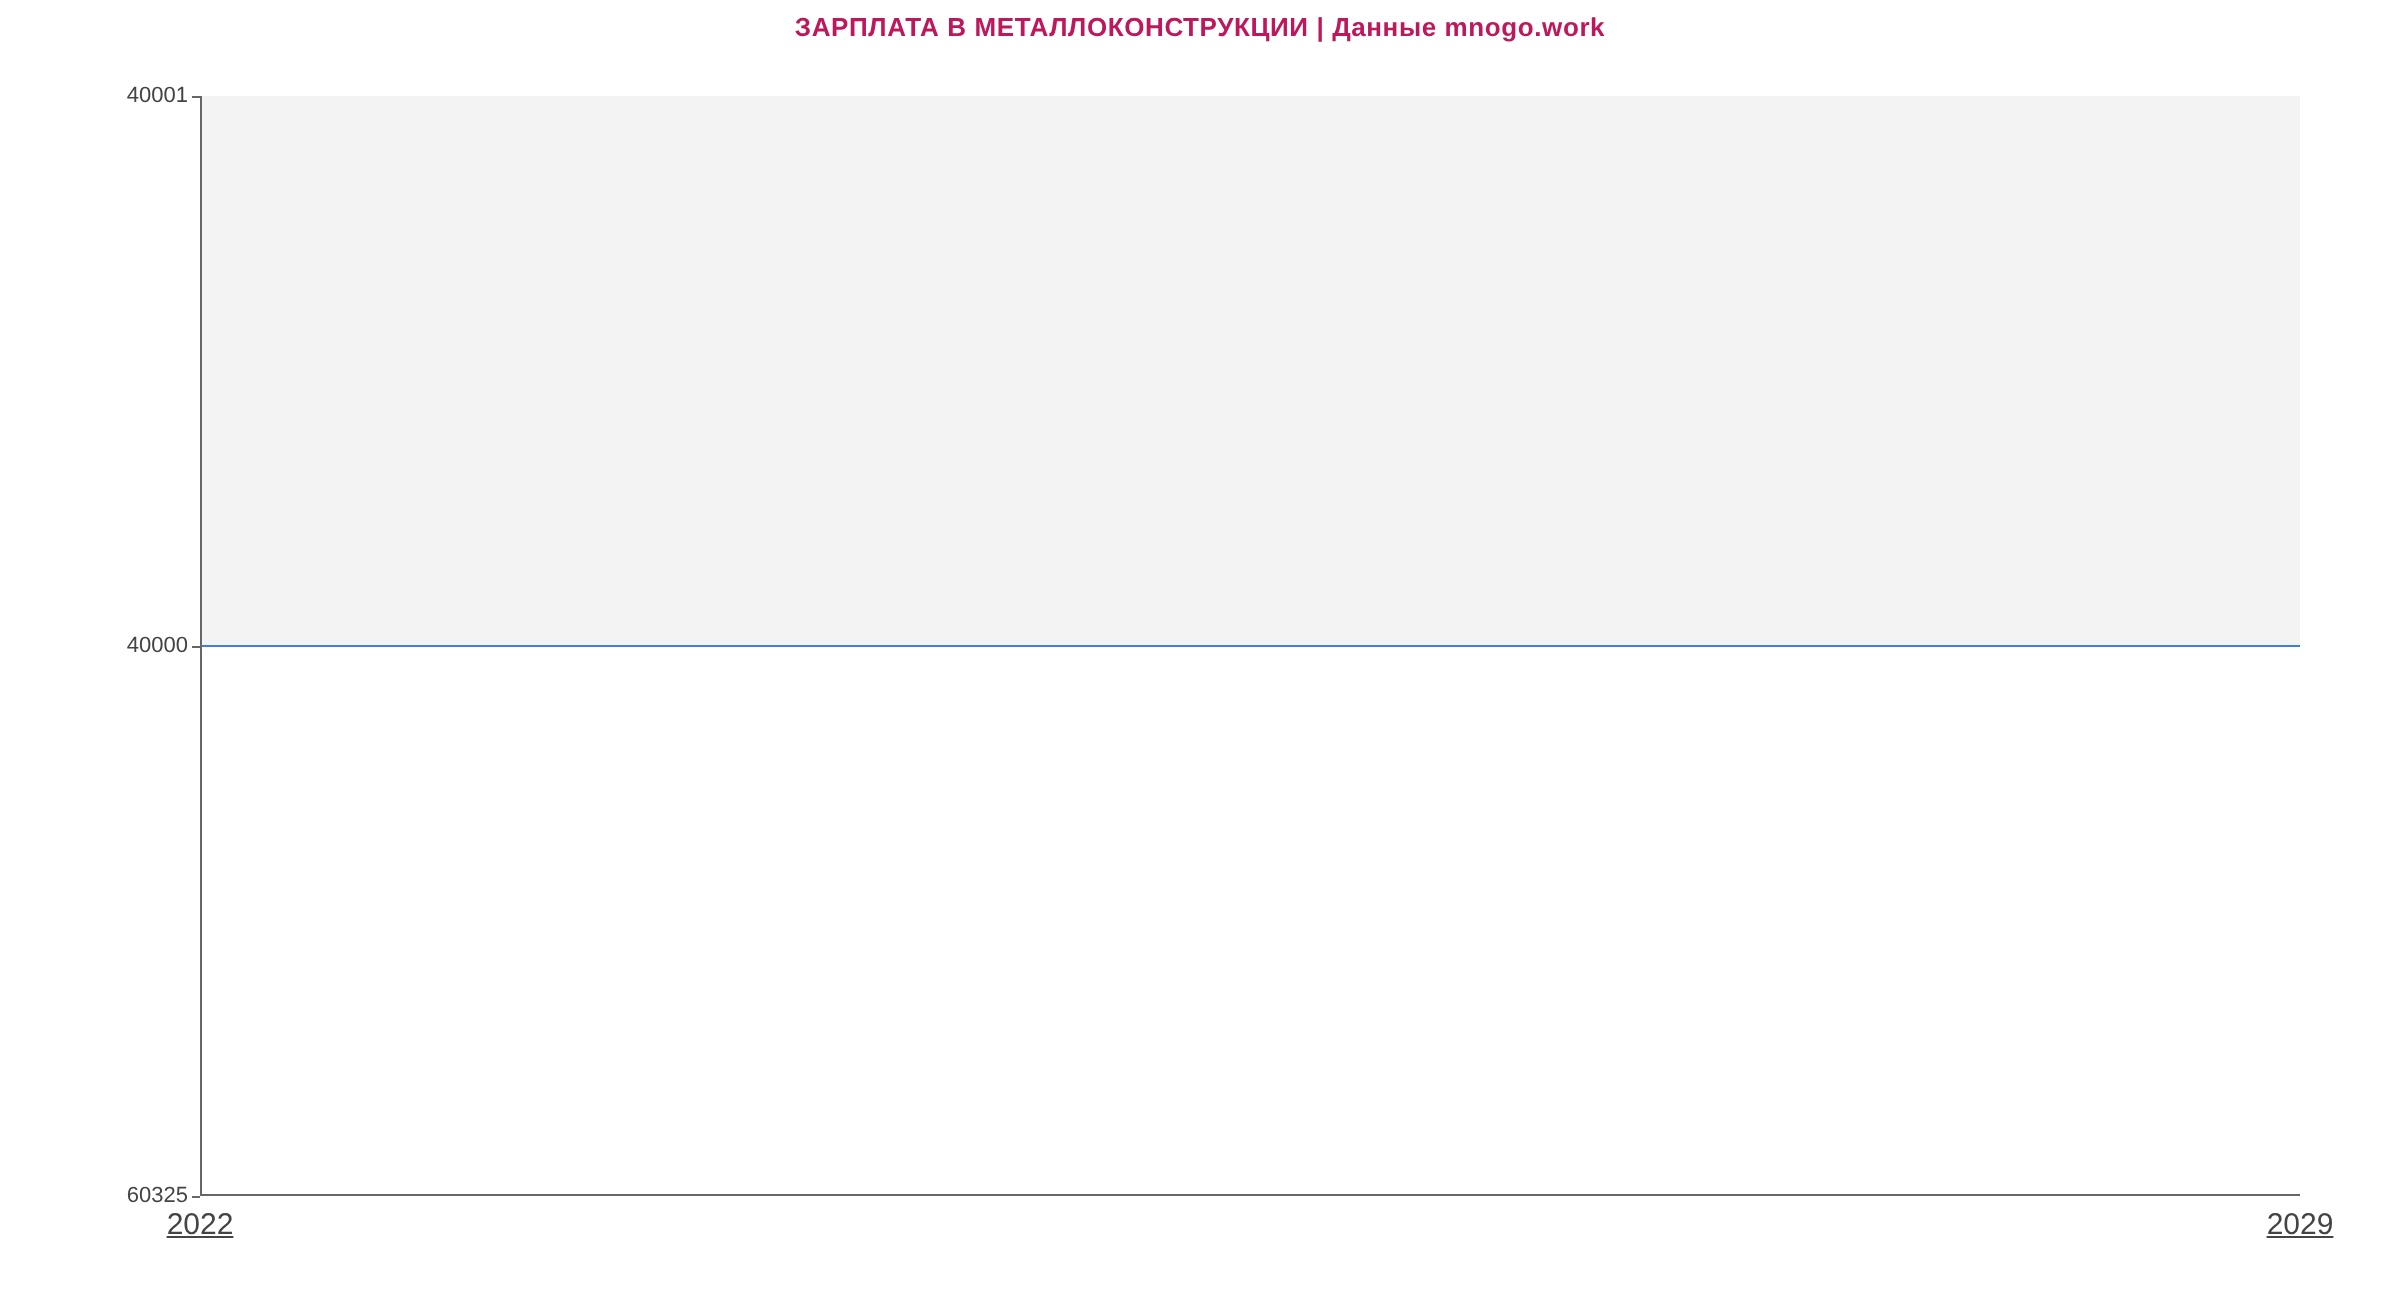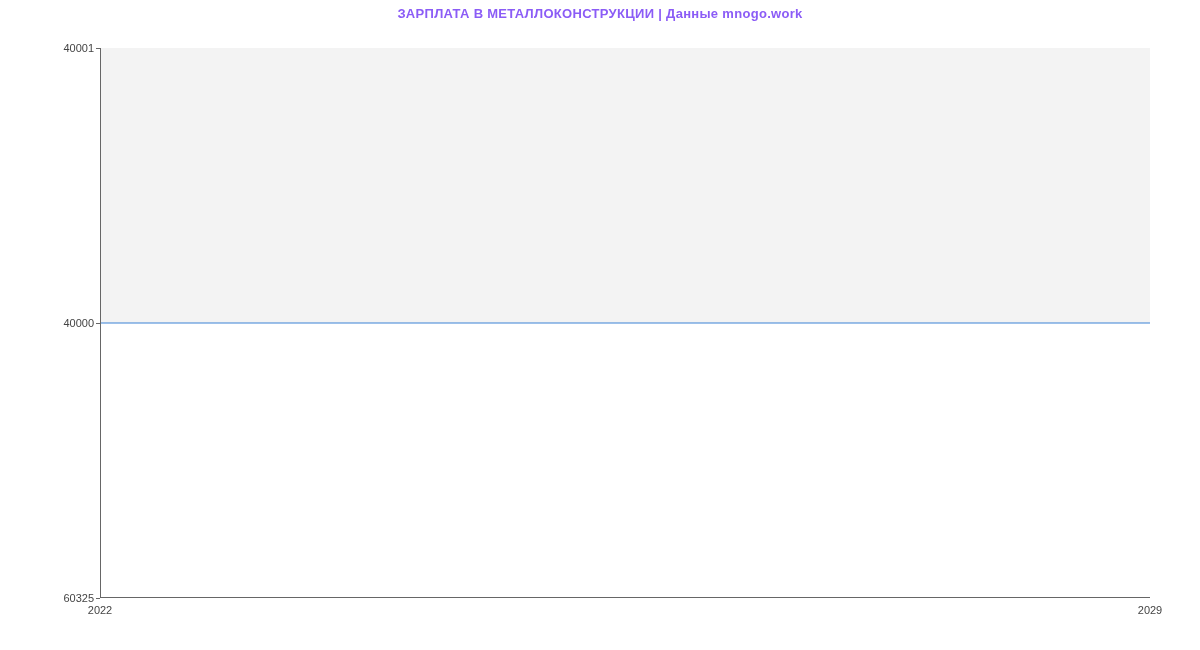--- a/index.html
+++ b/index.html
@@ -6,21 +6,21 @@
     body {
       width: 1200px;
       height: 650px;
       font-family: Arial, Helvetica, sans-serif;
       background: #fff;
       position: relative;
     }
     .chart-title {
       text-align: center;
       font-size: 13px;
-      color: #8b5cf6;
+      color: #be185d;
       font-weight: bold;
       padding-top: 6px;
       letter-spacing: 0.3px;
     }
     .chart-container {
       position: absolute;
       left: 100px;
       top: 48px;
       width: 1050px;
       height: 550px;
@@ -60,23 +60,24 @@
       left: 0;
       right: 0;
       bottom: 0;
       height: 1px;
       background: #666;
     }
     .x-axis-label {
       position: absolute;
       top: 100%;
       margin-top: 6px;
-      font-size: 11px;
+      font-size: 15px;
       color: #444;
       transform: translateX(-50%);
+      text-decoration: underline;
     }
     .x-label-left { left: 0%; }
     .x-label-right { left: 100%; }
     .plot-upper-band {
       position: absolute;
       left: 0;
       right: 0;
       top: 0;
       height: 50%;
       background: #f3f3f3;

